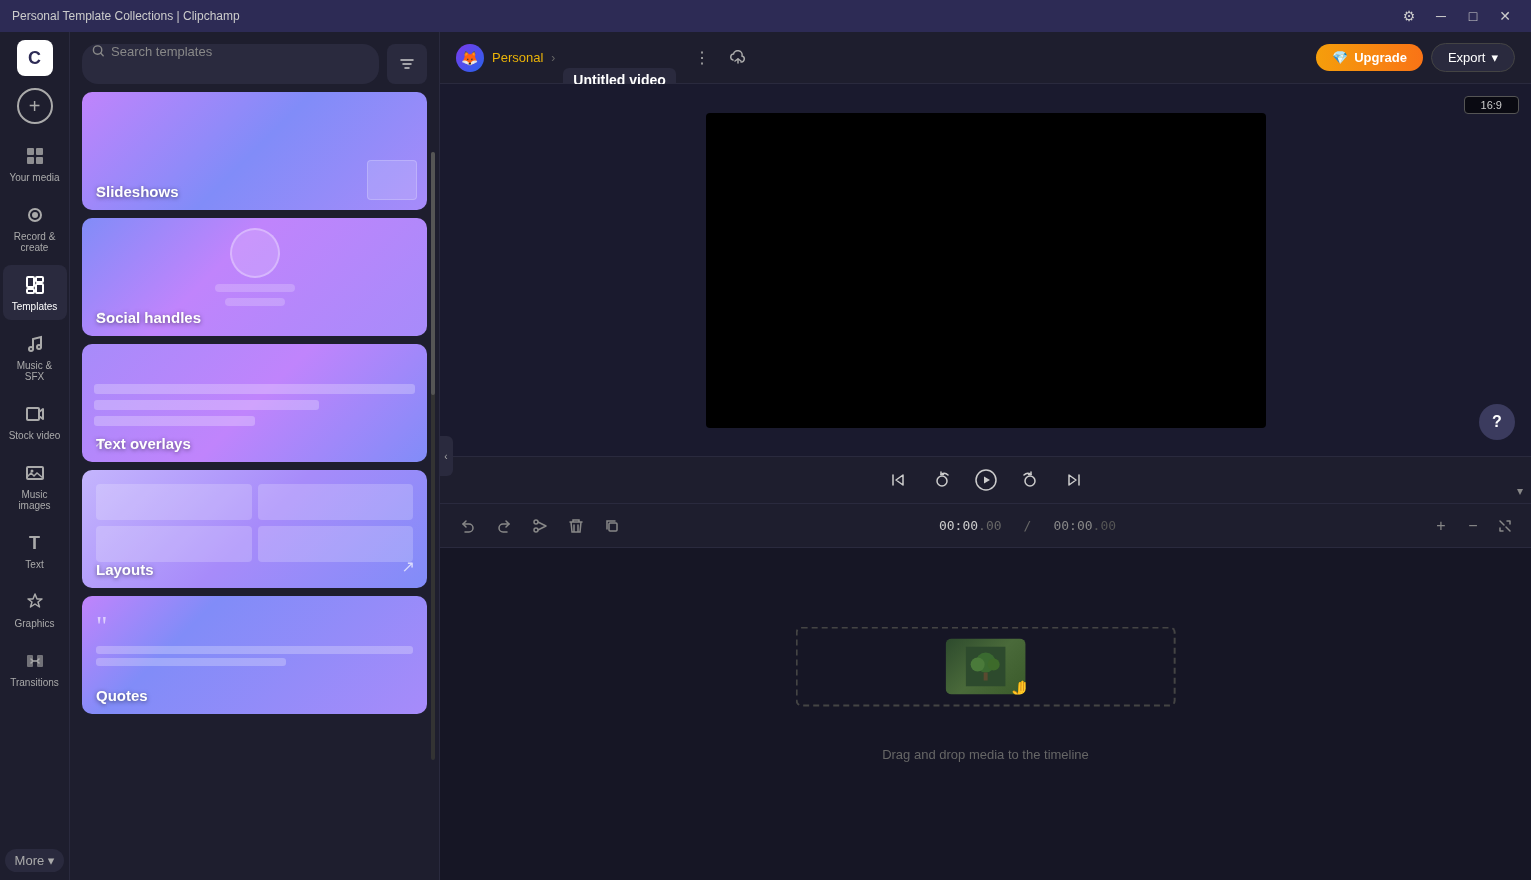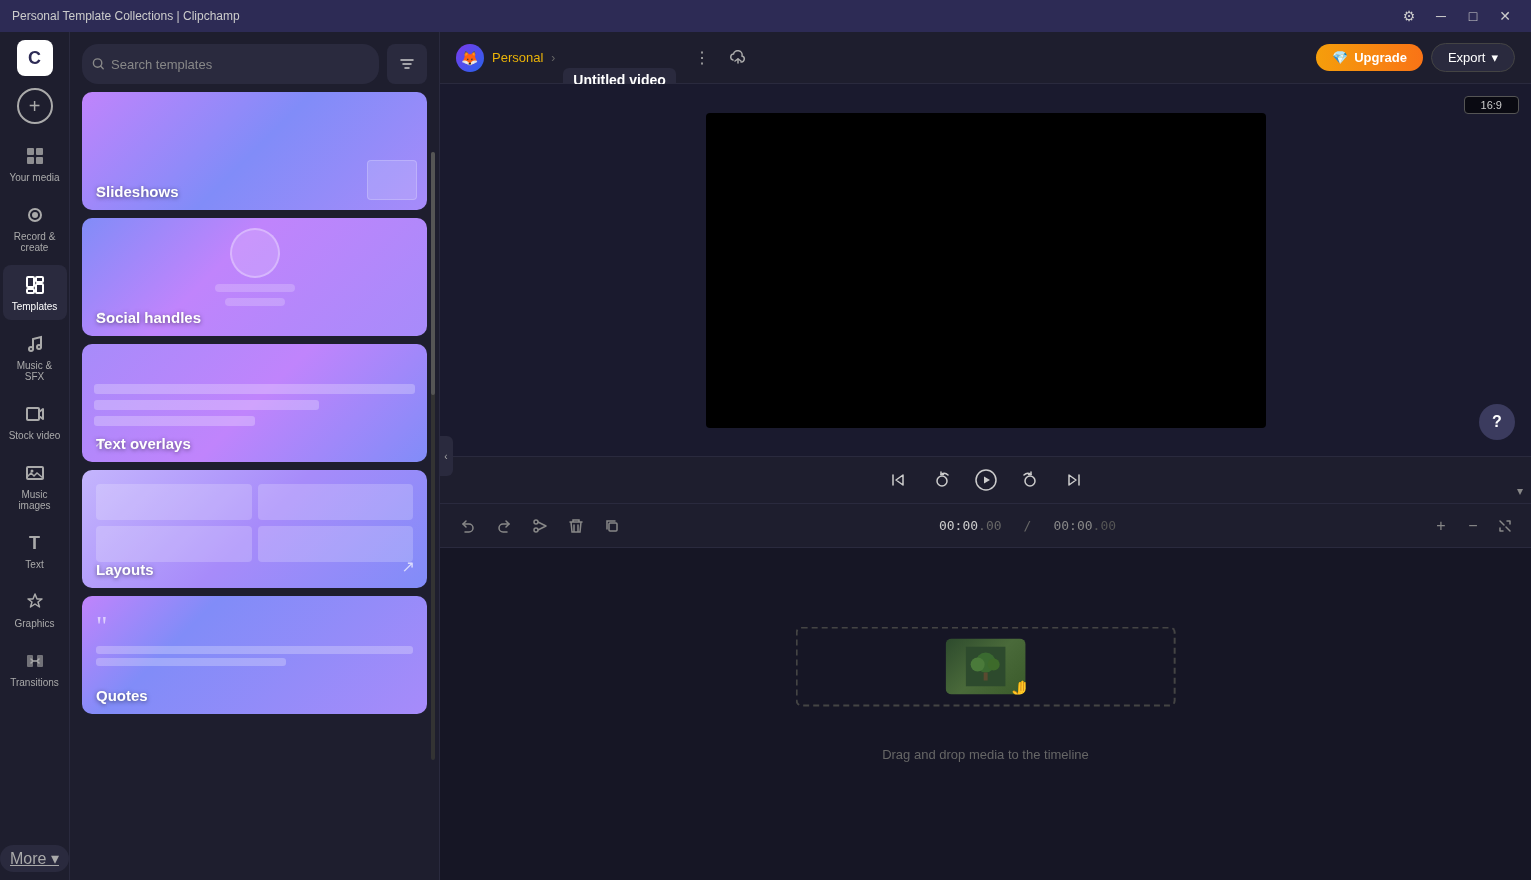--- a/index.html
+++ b/index.html
@@ -119,26 +119,25 @@
       cursor: pointer;
       margin-bottom: 8px;
     }
     .more-btn {
       margin-top: auto;
       background: #2a2a3e;
       border: none;
       color: #aaa;
       border-radius: 16px;
       padding: 4px 10px;
-      font-size: 16px;
+      font-size: 13px;
       cursor: pointer;
       display: flex;
       align-items: center;
       gap: 4px;
-      text-decoration: underline;
     }
 
     
     .templates-panel {
       width: 370px;
       background: #1e1e2e;
       display: flex;
       flex-direction: column;
       border-right: 1px solid #2a2a3e;
       flex-shrink: 0;
@@ -146,21 +145,21 @@
     }
     .templates-search-area {
       padding: 12px 12px 8px 12px;
       display: flex;
       gap: 8px;
       align-items: center;
     }
     .search-input-wrap {
       flex: 1;
       display: flex;
-      align-items: center;
+      align-items: flex-start;
       background: #2a2a3e;
       border-radius: 16px;
       padding: 0 10px;
       gap: 6px;
       height: 40px;
     }
     .search-input-wrap input {
       background: transparent;
       border: none;
       outline: none;

